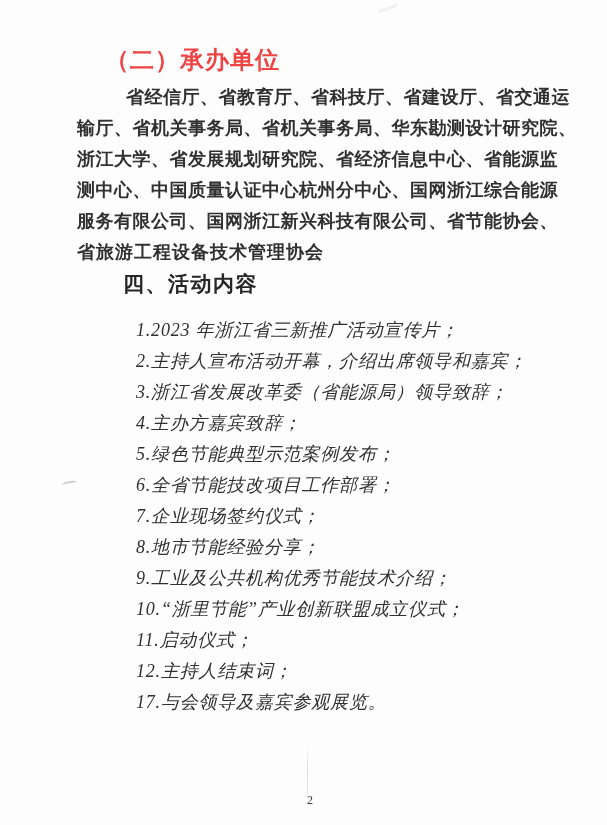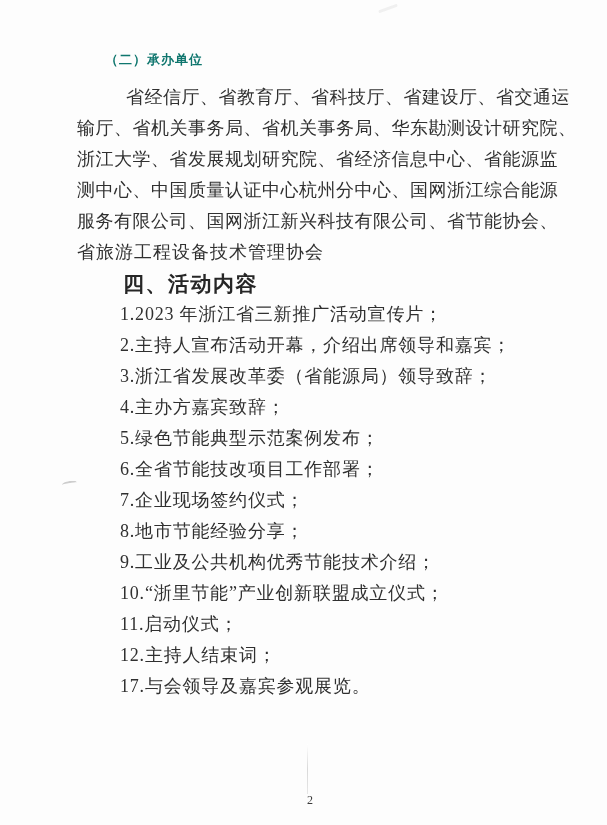--- a/index.html
+++ b/index.html
@@ -15,51 +15,51 @@
     overflow: hidden;
     color: #2f2f2f;
   }
   .content {
     position: absolute;
     left: 77px; top: 46px;
     width: 458px;
   }
   
   .h-kai {
-    font-size: 13px;
+    font-size: 24px;
     font-weight: bold;
     line-height: 28px;
     letter-spacing: 1px;
-    color: #0f766e;
+    color: #ef4444;
   }
   .h-kai-1 { padding-left: 28px; margin-bottom: 8px; }
   .h-kai-2 { padding-left: 44px; line-height: 31px; margin: 0; }
   
   .h-hei {
     font-family: "Liberation Sans", "DejaVu Sans", sans-serif;
     font-size: 21px;
     font-weight: bold;
     line-height: 31px;
     letter-spacing: 1.5px;
     color: #262626;
     padding-left: 46px;
   }
-  .para { width: 458px; }
+  .para { width: 458px; font-weight: bold; }
   .pline {
     font-size: 18px;
     line-height: 31px;
     letter-spacing: 0.5px;
     text-align: justify;
     text-align-last: justify;
     white-space: nowrap;
     color: #303030;
   }
   .pline.indent { padding-left: 49px; }
   .pline.last { text-align: right; text-align-last: left; letter-spacing: 1px; }
-  .list { margin: 0; }
+  .list { margin: 16px; font-style: italic; }
   .litem {
     font-size: 18px;
     line-height: 31px;
     letter-spacing: 0.8px;
     padding-left: 43px;
     color: #303030;
     white-space: nowrap;
   }
   .page-number {
     position: absolute;

